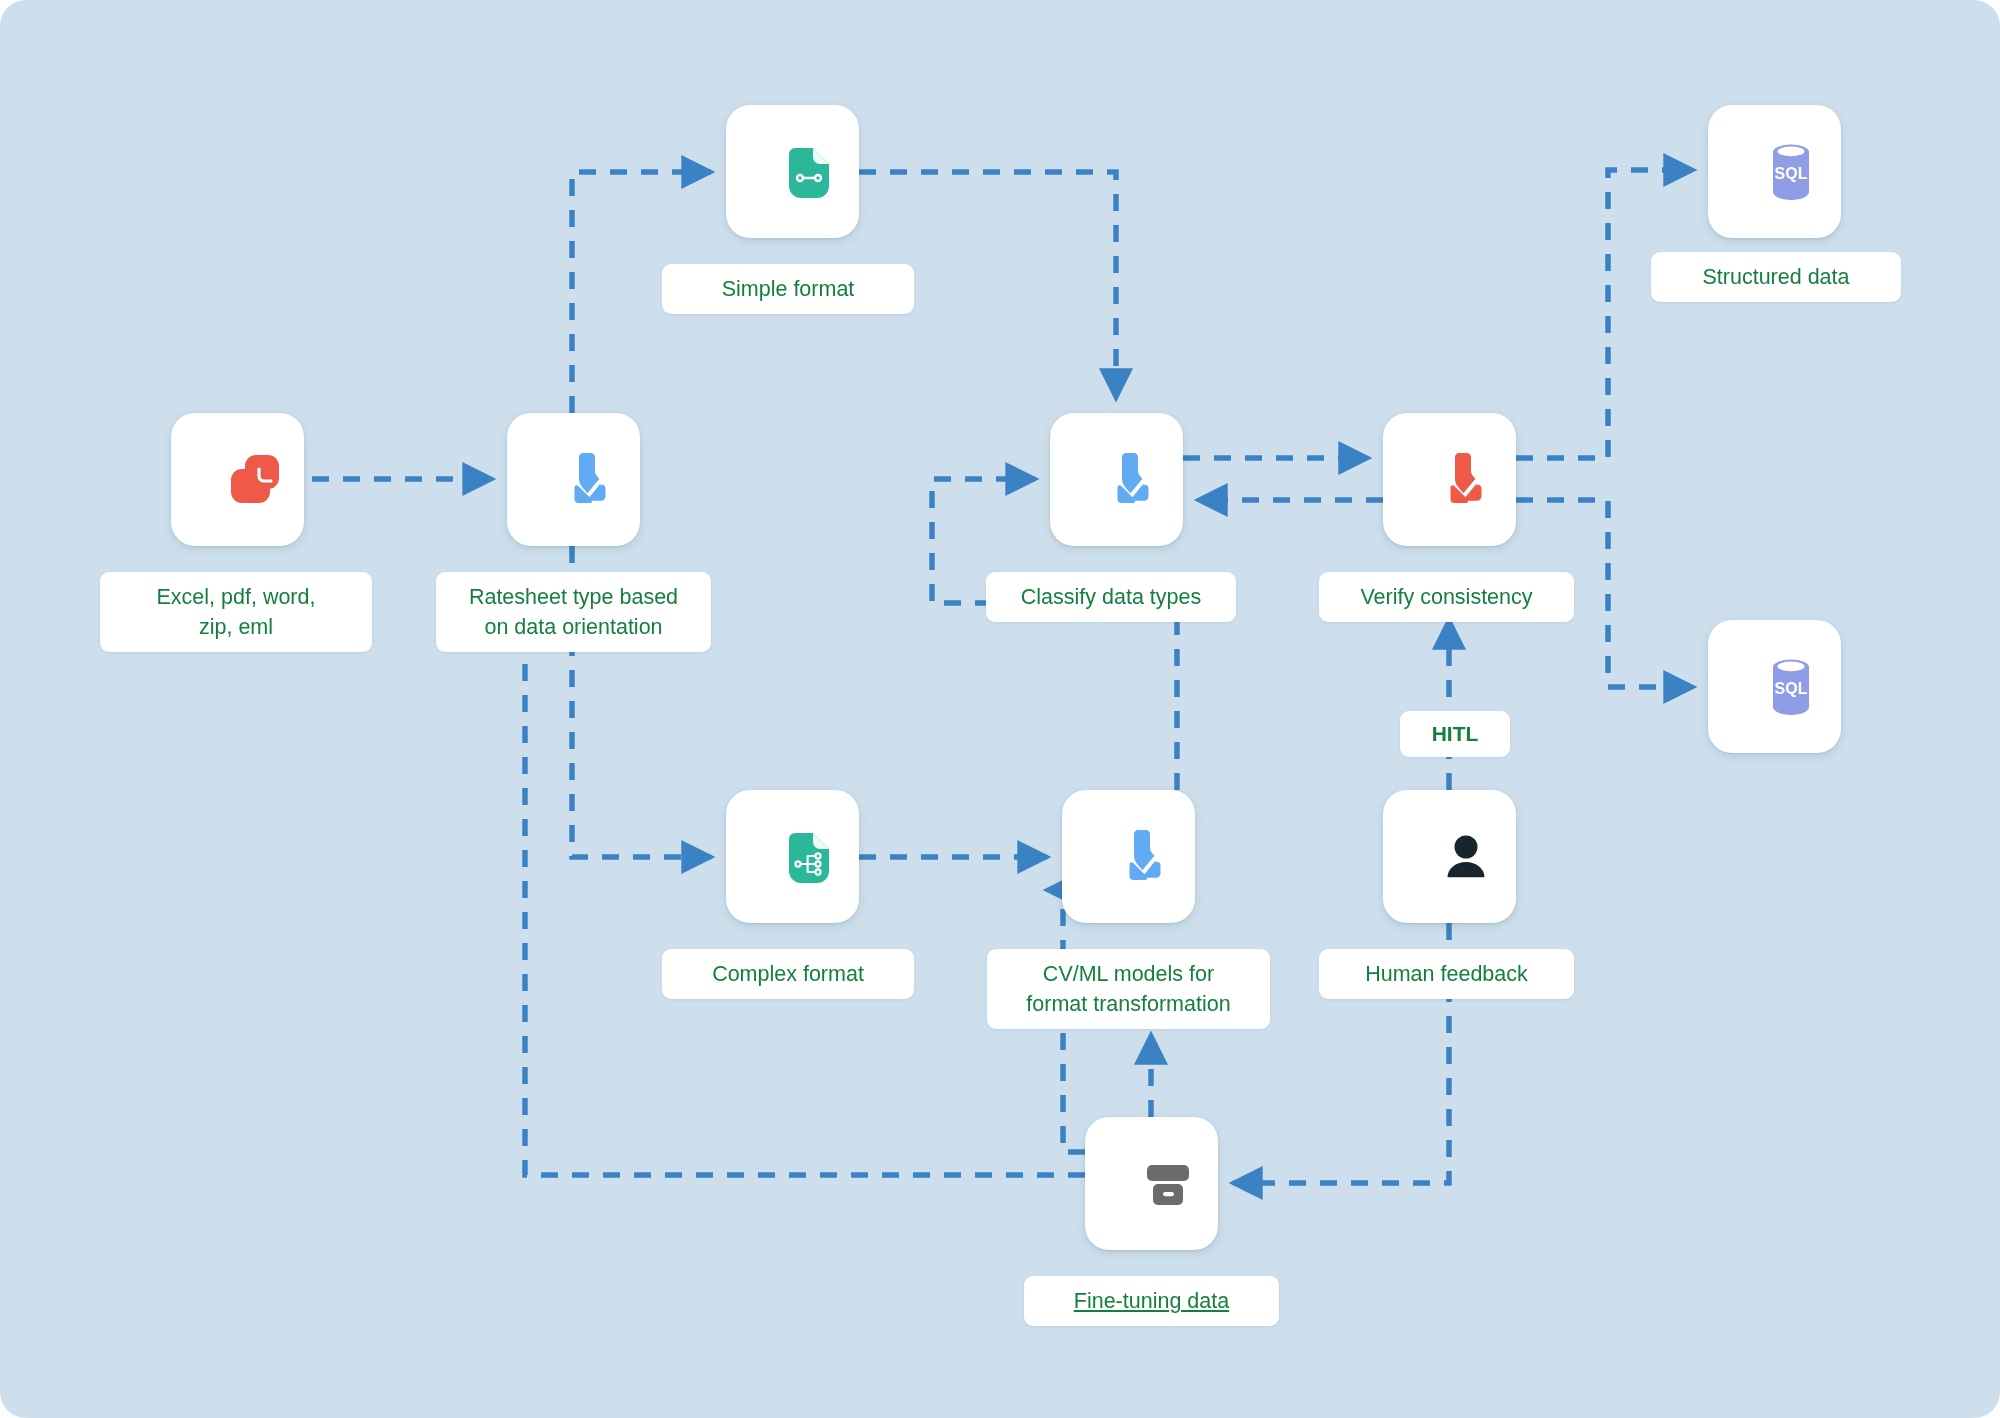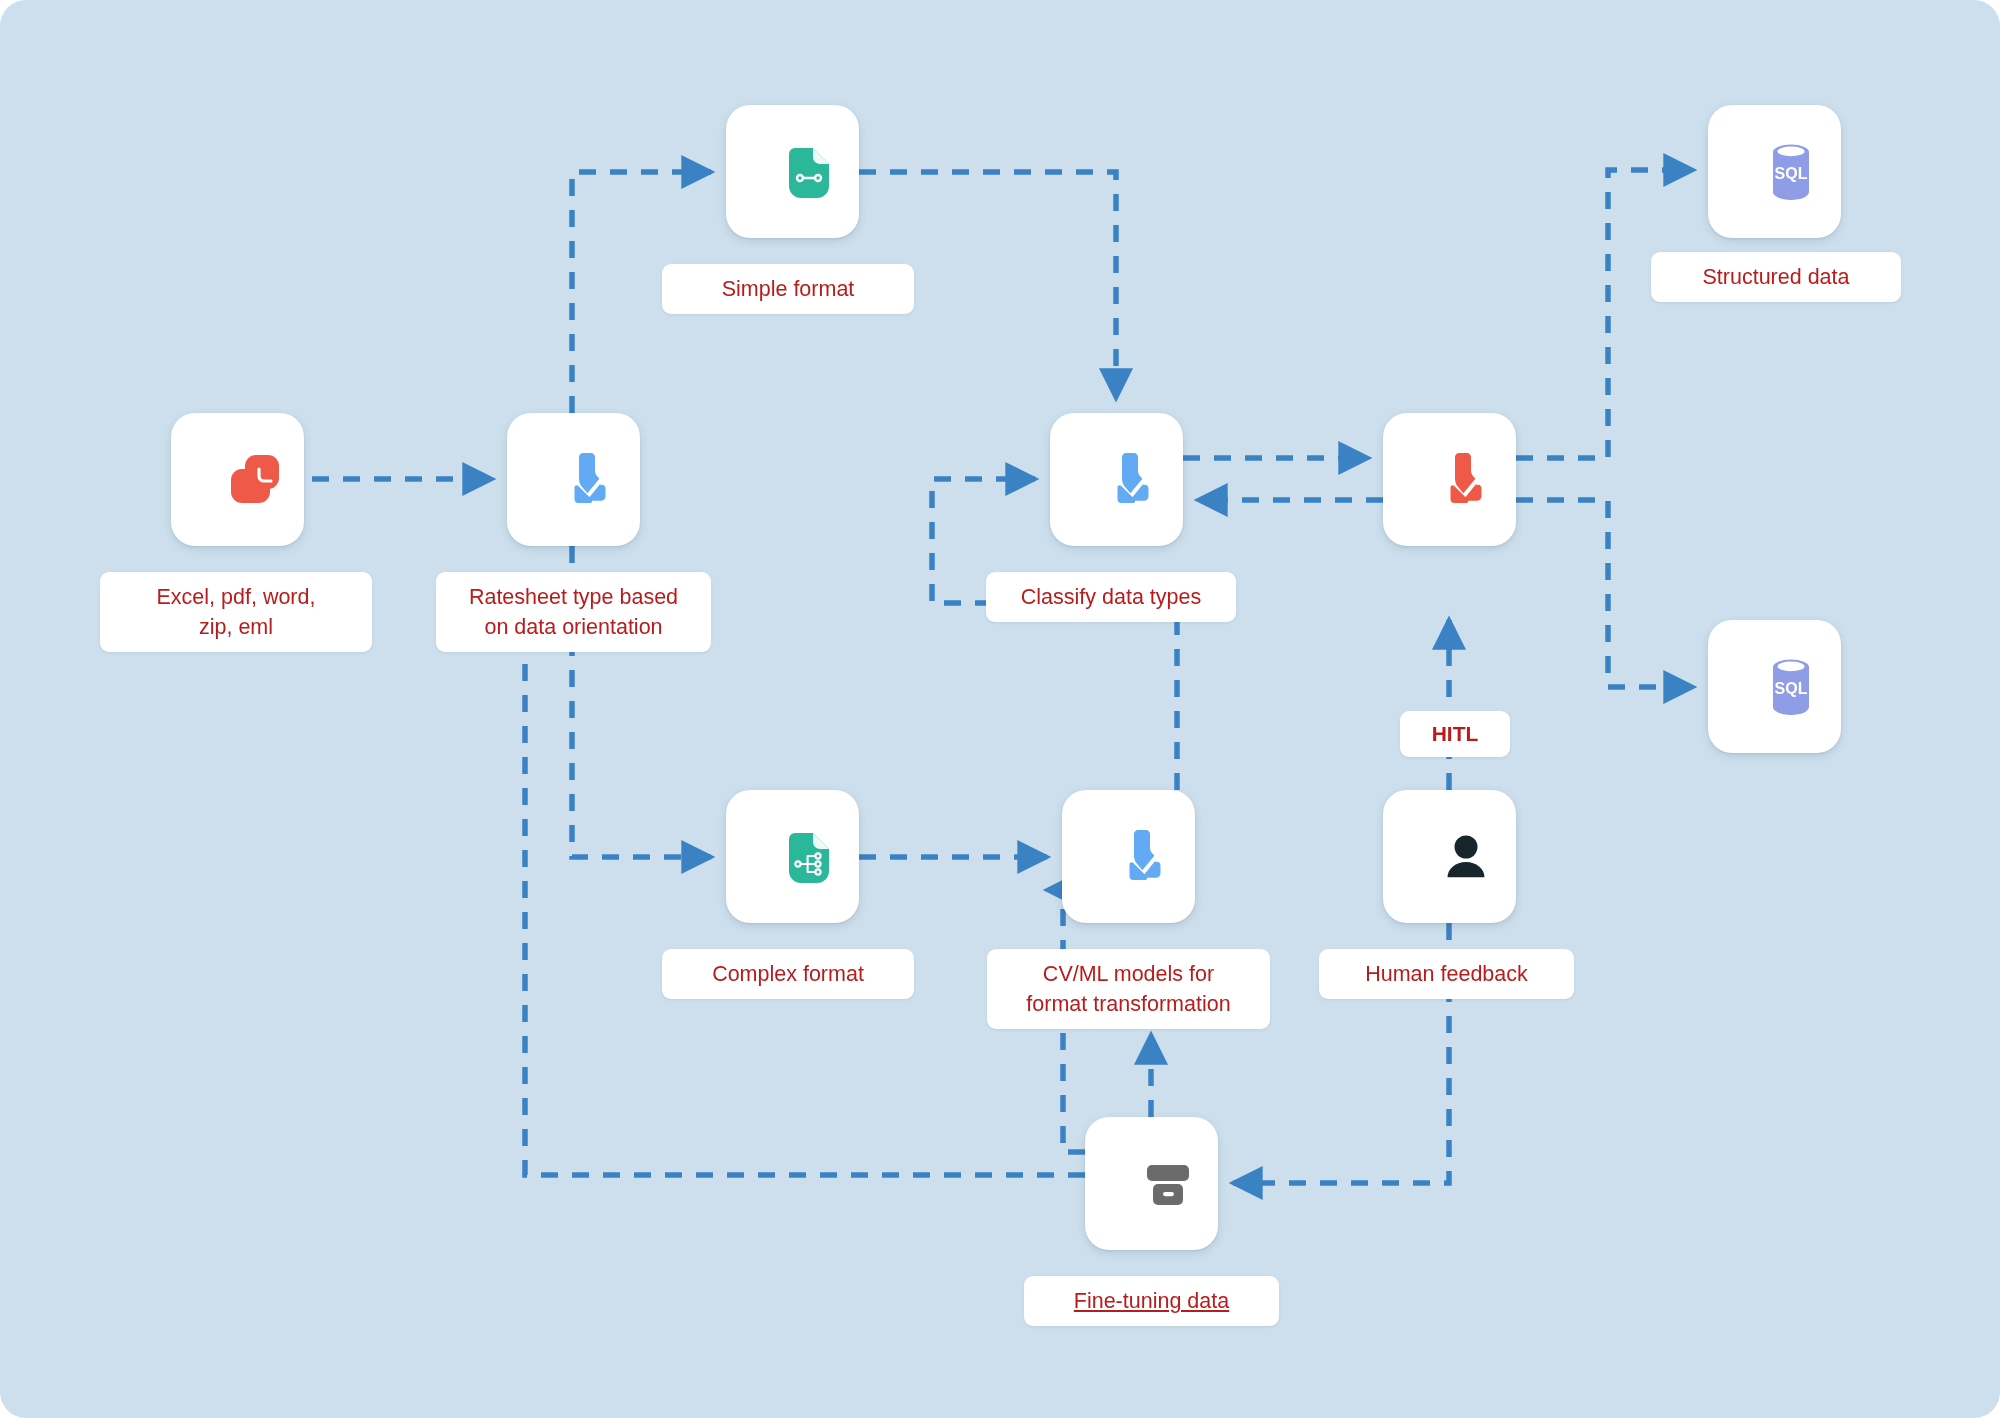--- a/index.html
+++ b/index.html
@@ -23,21 +23,21 @@
     box-sizing:border-box;
     padding-left:32px;
   }
   .node svg{display:block;}
 
   .caption{
     position:absolute;
     background:#ffffff;
     border-radius:9px;
     box-shadow:0 1px 3px rgba(40,70,100,.10);
-    color:#b91c1c;
+    color:#15803d;
     font-size:21.5px;
     line-height:30px;
     text-align:center;
     padding:10px 18px;
     box-sizing:border-box;
     white-space:pre-line;
     display:flex;align-items:center;justify-content:center;
   }
   .caption.small{font-size:21px;padding:8px 16px;font-weight:bold;}
 </style>
@@ -168,20 +168,21 @@
 
   <div class="node" style="left:1383px;top:413px;">
     <span>
       <svg width="68" height="68" viewBox="0 0 68 68">
         <path d="M27.5 7h7.5c2.2 0 4 1.8 4 4v13.5c0 2 .7 3.9 2 5.4l2.4 2.8-12 14.6-5.3-6.2c-2-2.3-3.1-5.3-3.1-8.4V11c0-2.2 1.8-4 4-4z" fill="#ee5a47"></path>
         <path d="M18.5 41.5c0-2 2.4-3 3.8-1.6l13.3 13.3c1.4 1.4.4 3.8-1.6 3.8H22.5a4 4 0 0 1-4-4z" fill="#ee5a47"></path>
         <path d="M44.5 37.5 33.2 51.6c-1 1.3-.1 3.2 1.6 3.2H45a4.5 4.5 0 0 0 4.5-4.5v-7.6c0-3.2-3-5-5-3.2z" fill="#ee5a47"></path>
       </svg>
     </span>
   </div>
+  <div class="caption" style="left:1319px;top:572px;width:255px;">Verify consistency</div>
 
   <div class="caption small" style="left:1400px;top:711px;width:110px;">HITL</div>
 
   <div class="node" style="left:1383px;top:790px;">
     <span>
       <svg width="62" height="62" viewBox="0 0 62 62">
         <circle cx="31" cy="21" r="11.5" fill="#17262c"></circle>
         <path d="M31 36c-10.2 0-18.5 6.8-18.5 15.2h37C49.5 42.8 41.2 36 31 36z" fill="#17262c"></path>
       </svg>
     </span>

